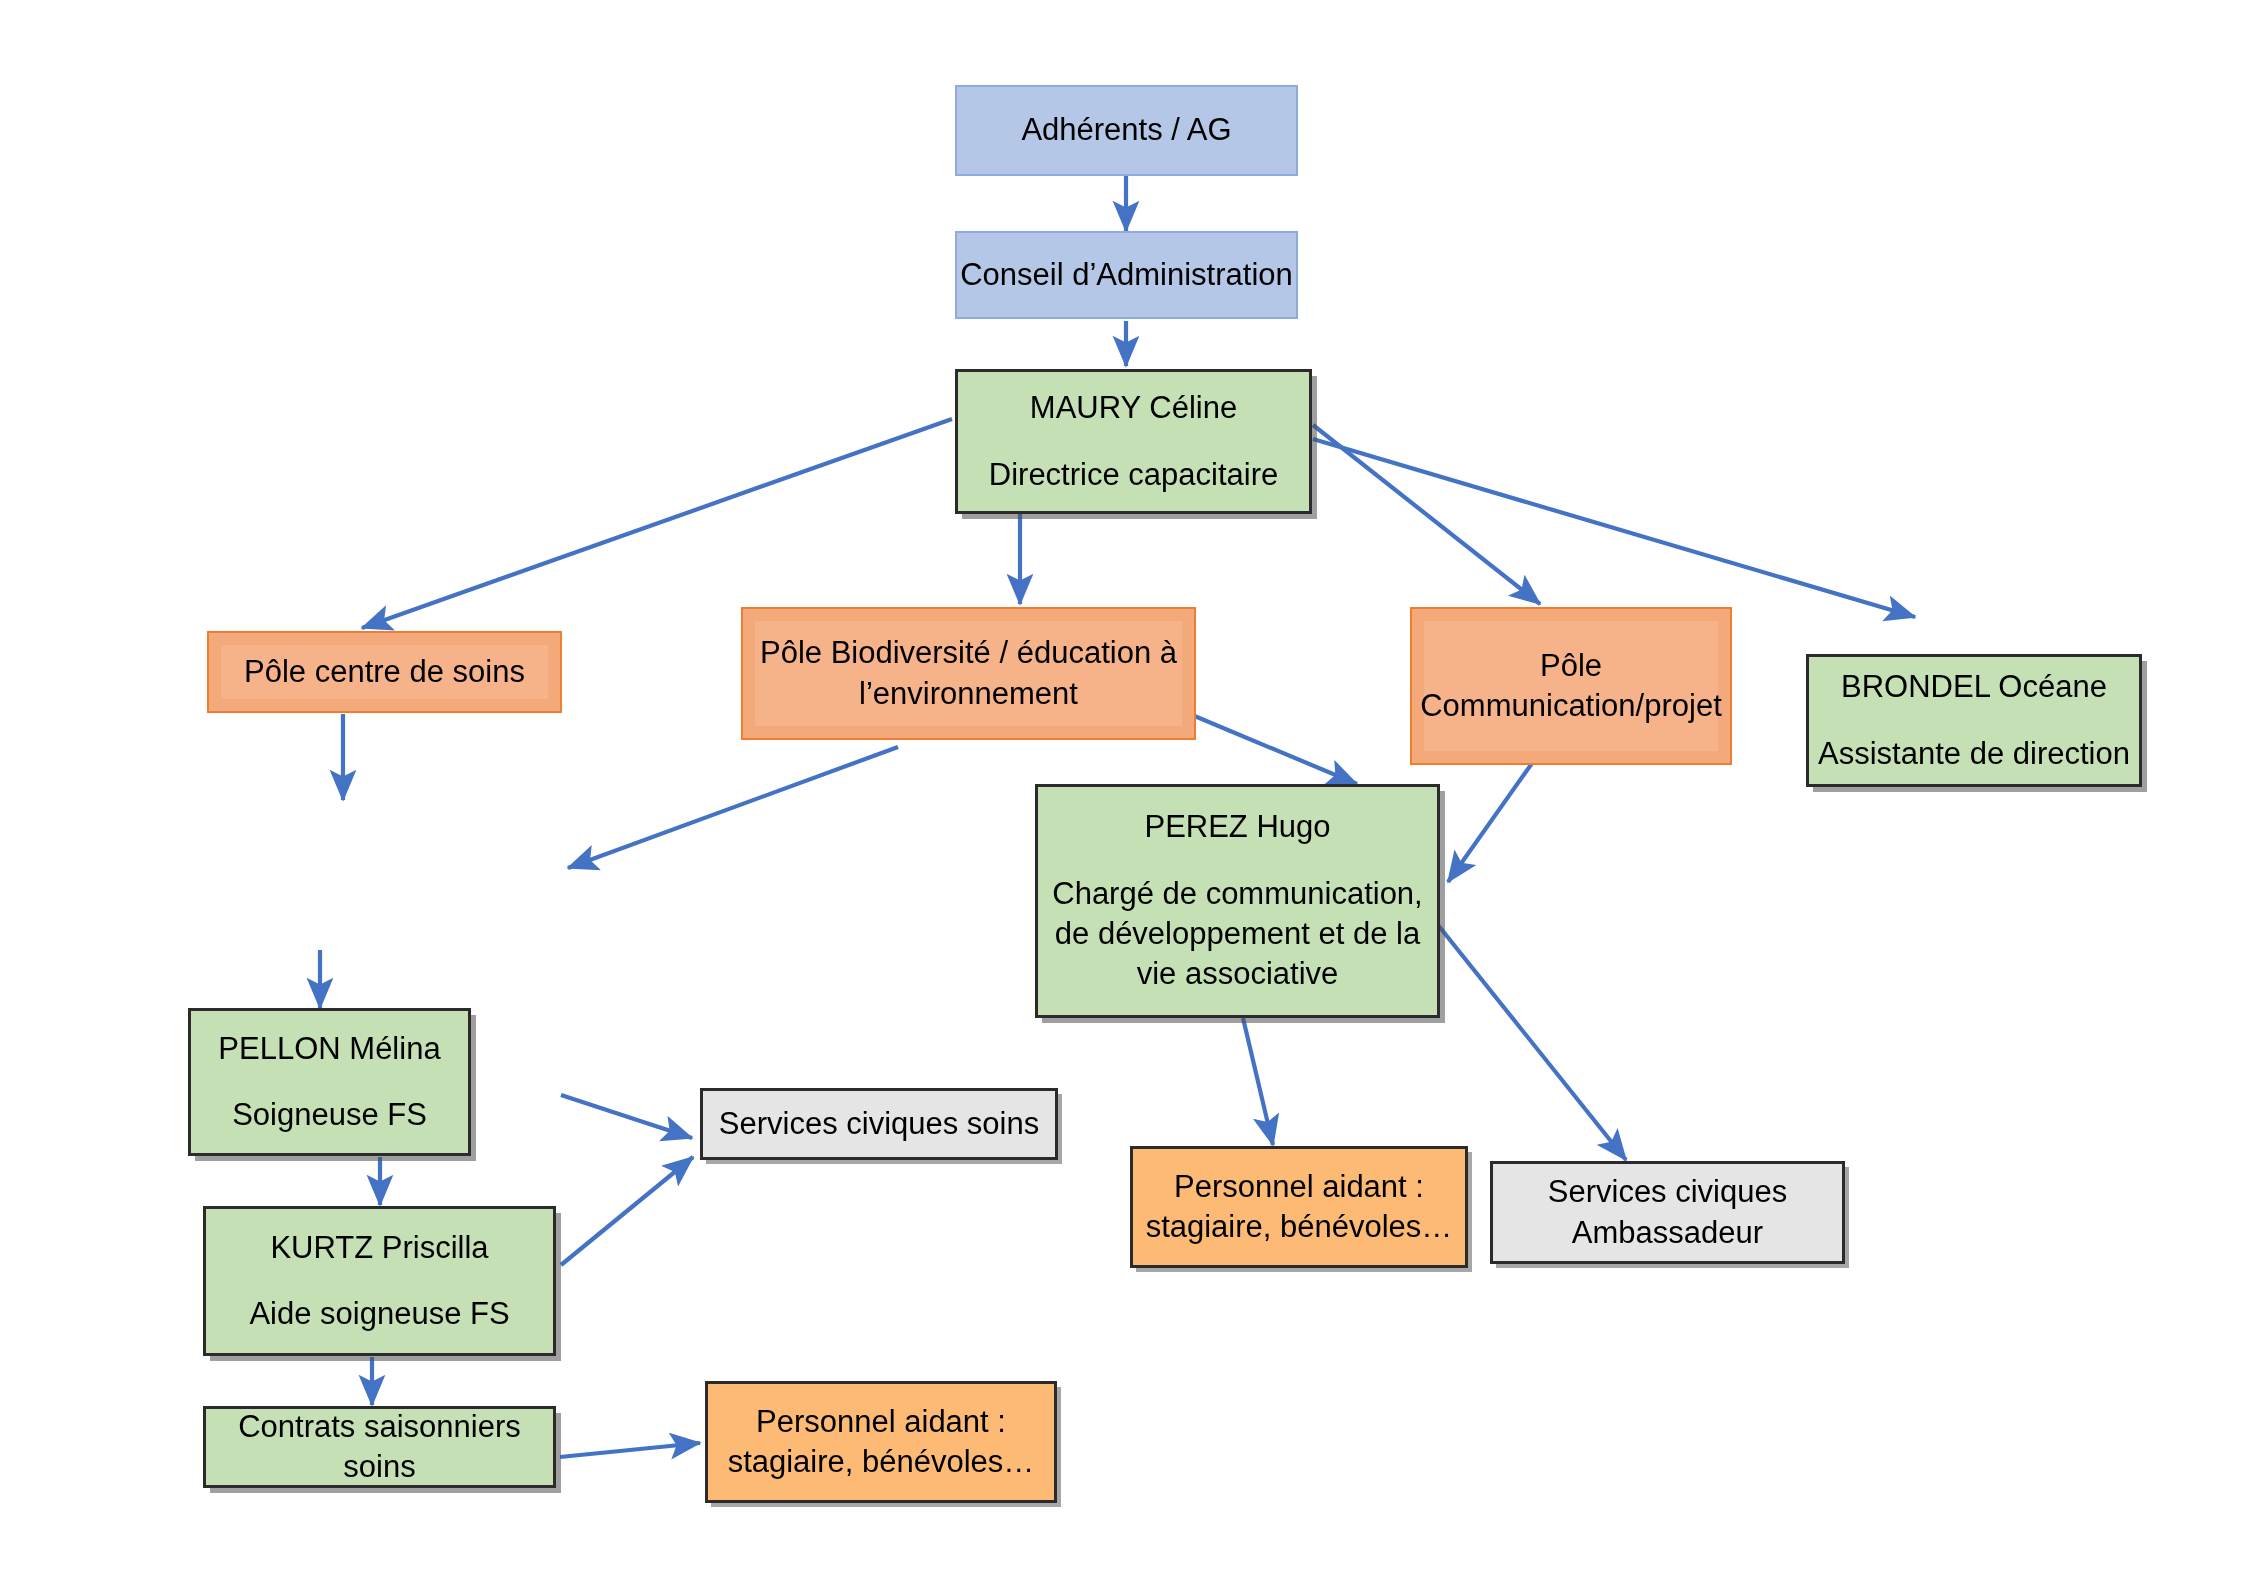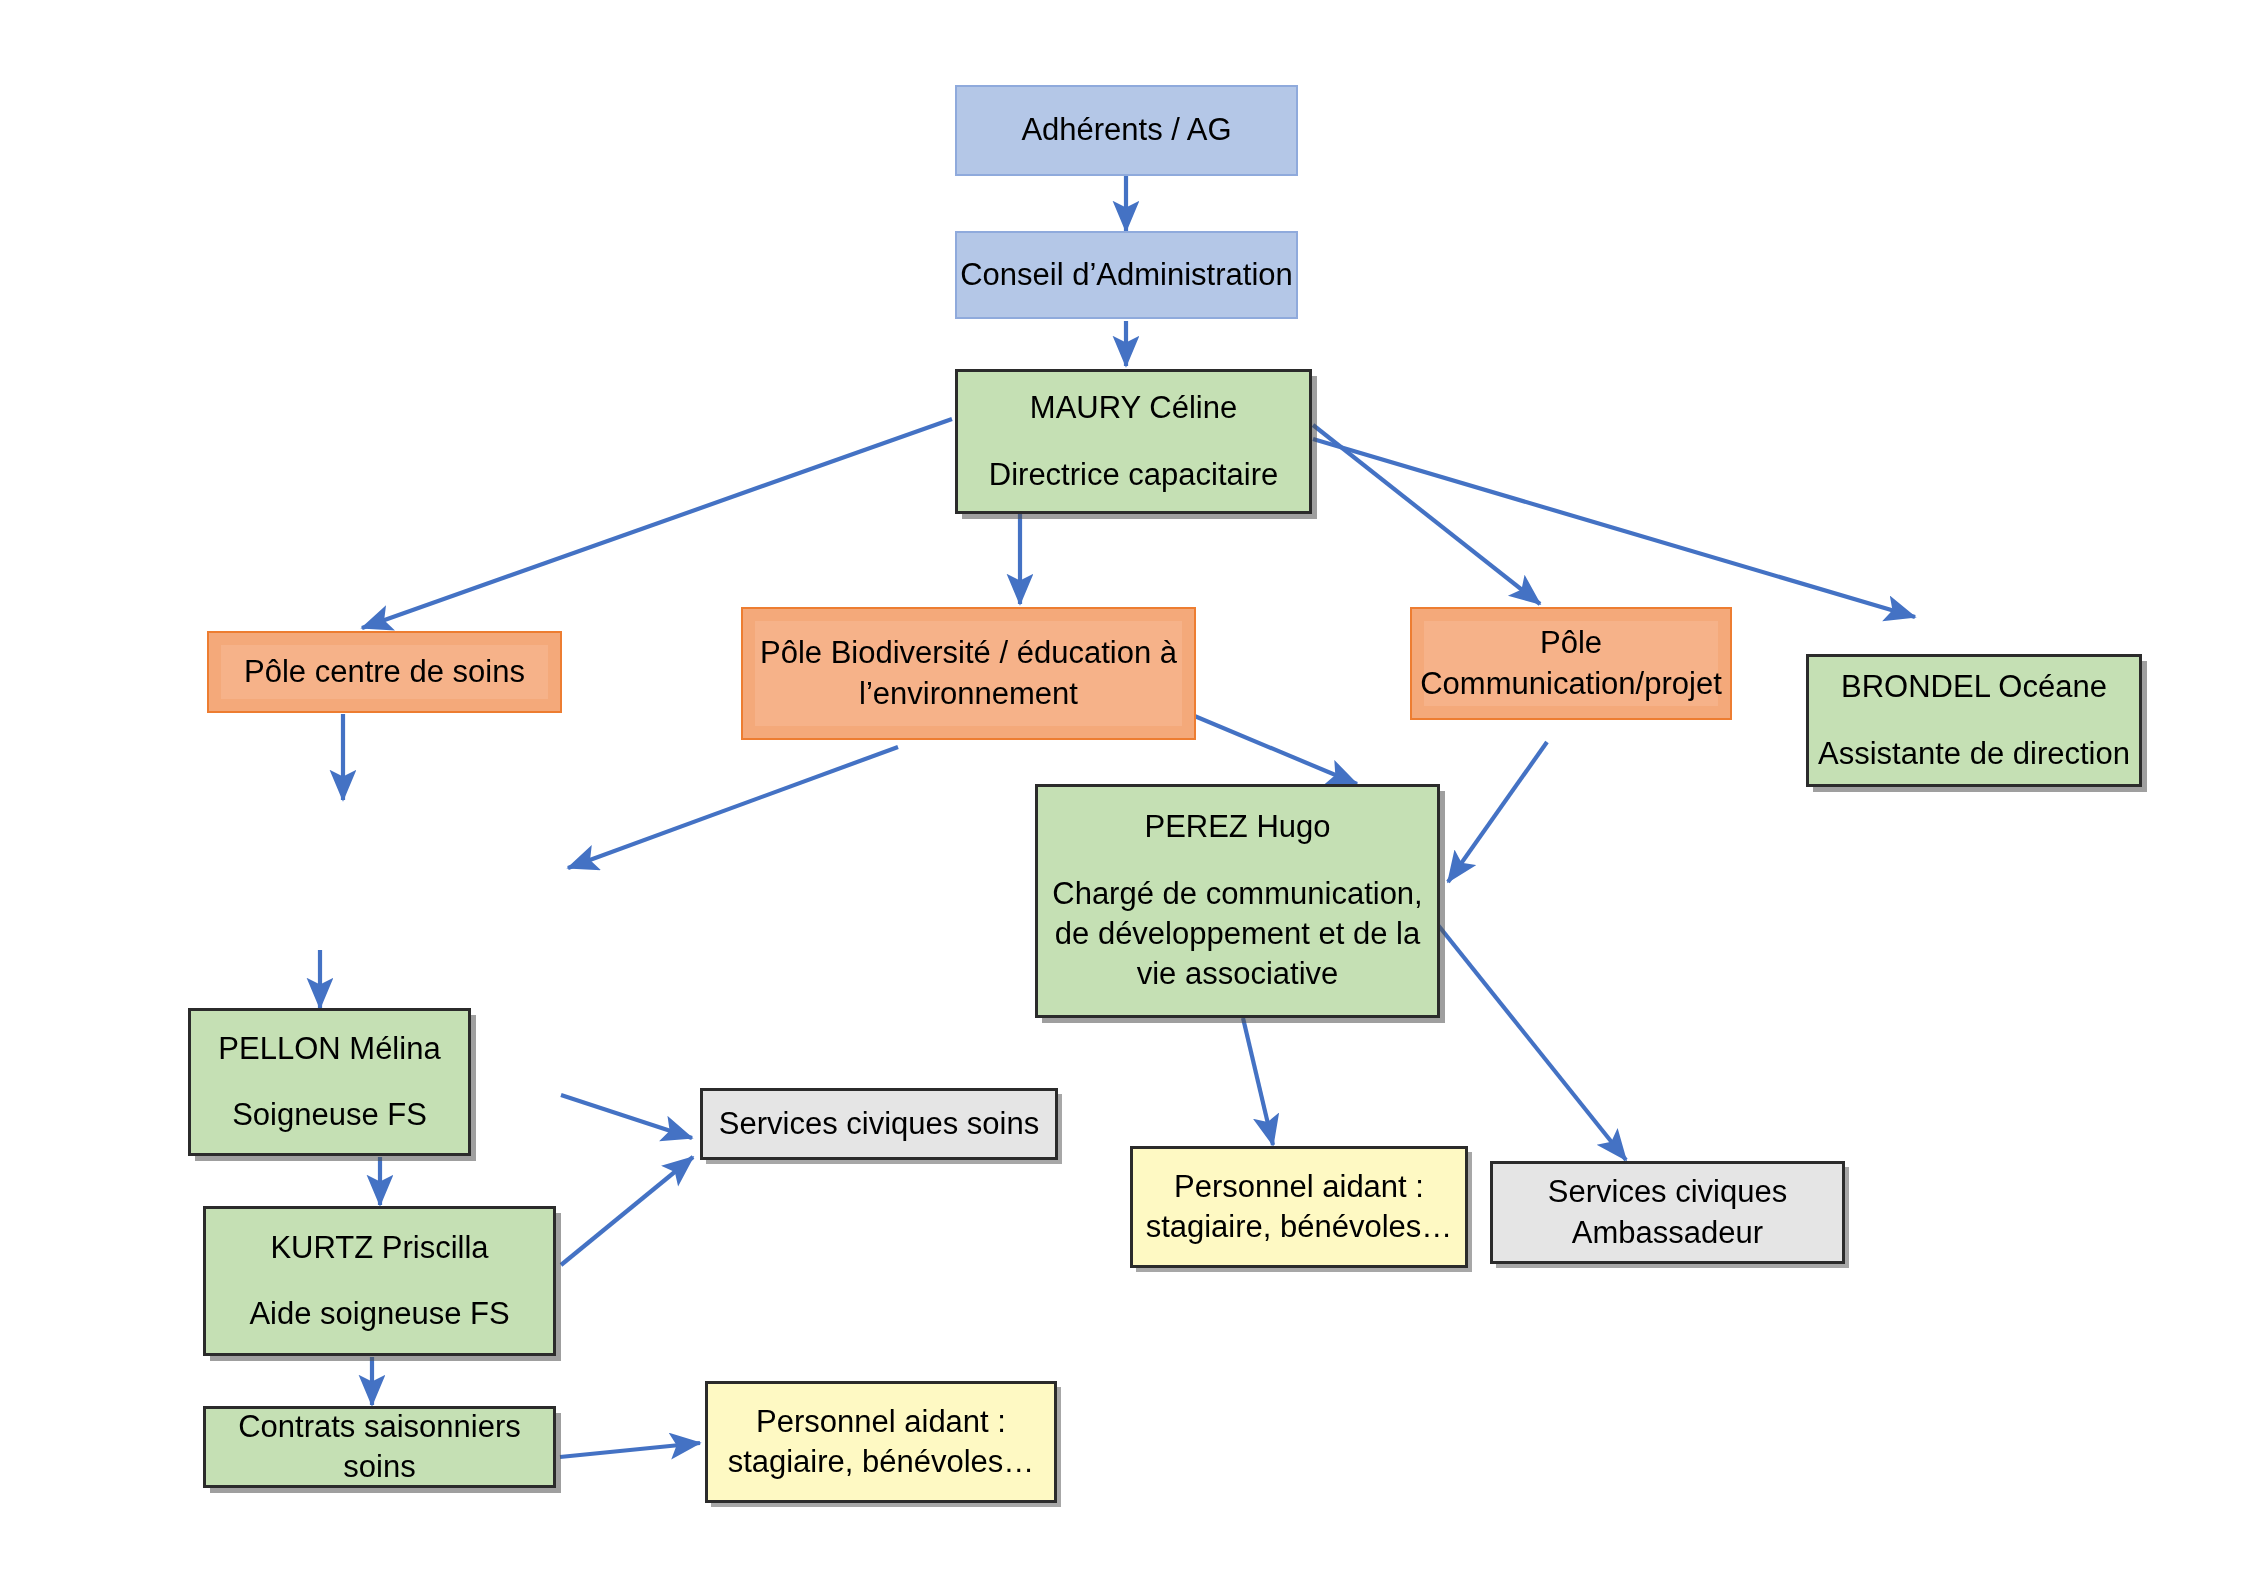--- a/index.html
+++ b/index.html
@@ -78,21 +78,21 @@
     width: 100%;
   }
   
   .yellow {
     background: #e5e5e5;
     border: 3px solid #2b2b2b;
     box-shadow: 5px 5px 0 -1px rgba(80,80,80,0.5);
   }
   
   .grey {
-    background: #fef9c3;
+    background: #fdba74;
     border: 3px solid #2b2b2b;
     box-shadow: 5px 5px 0 -1px rgba(80,80,80,0.5);
     align-items: flex-end;
   }
 </style>
 </head>
 <body>
 
 <div id="canvas">
 
@@ -164,21 +164,21 @@
   </div>
 
   <div class="node orange" style="left:741px; top:607px; width:455px; height:133px;">
     <div class="inner"></div>
     <div class="txt">
       <span class="line">Pôle Biodiversité / éducation à</span>
       <span class="line">l’environnement</span>
     </div>
   </div>
 
-  <div class="node orange" style="left:1410px; top:607px; width:322px; height:113px;">
+  <div class="node orange" style="left:1410px; top:607px; width:322px; height:158px;">
     <div class="inner"></div>
     <div class="txt">
       <span class="line">Pôle</span>
       <span class="line">Communication/projet</span>
     </div>
   </div>
 
   <div class="node green" style="left:1806px; top:618px; width:336px; height:133px;margin-top:36px;">
     <span class="line">BRONDEL Océane</span>
     <span class="gap"></span>

